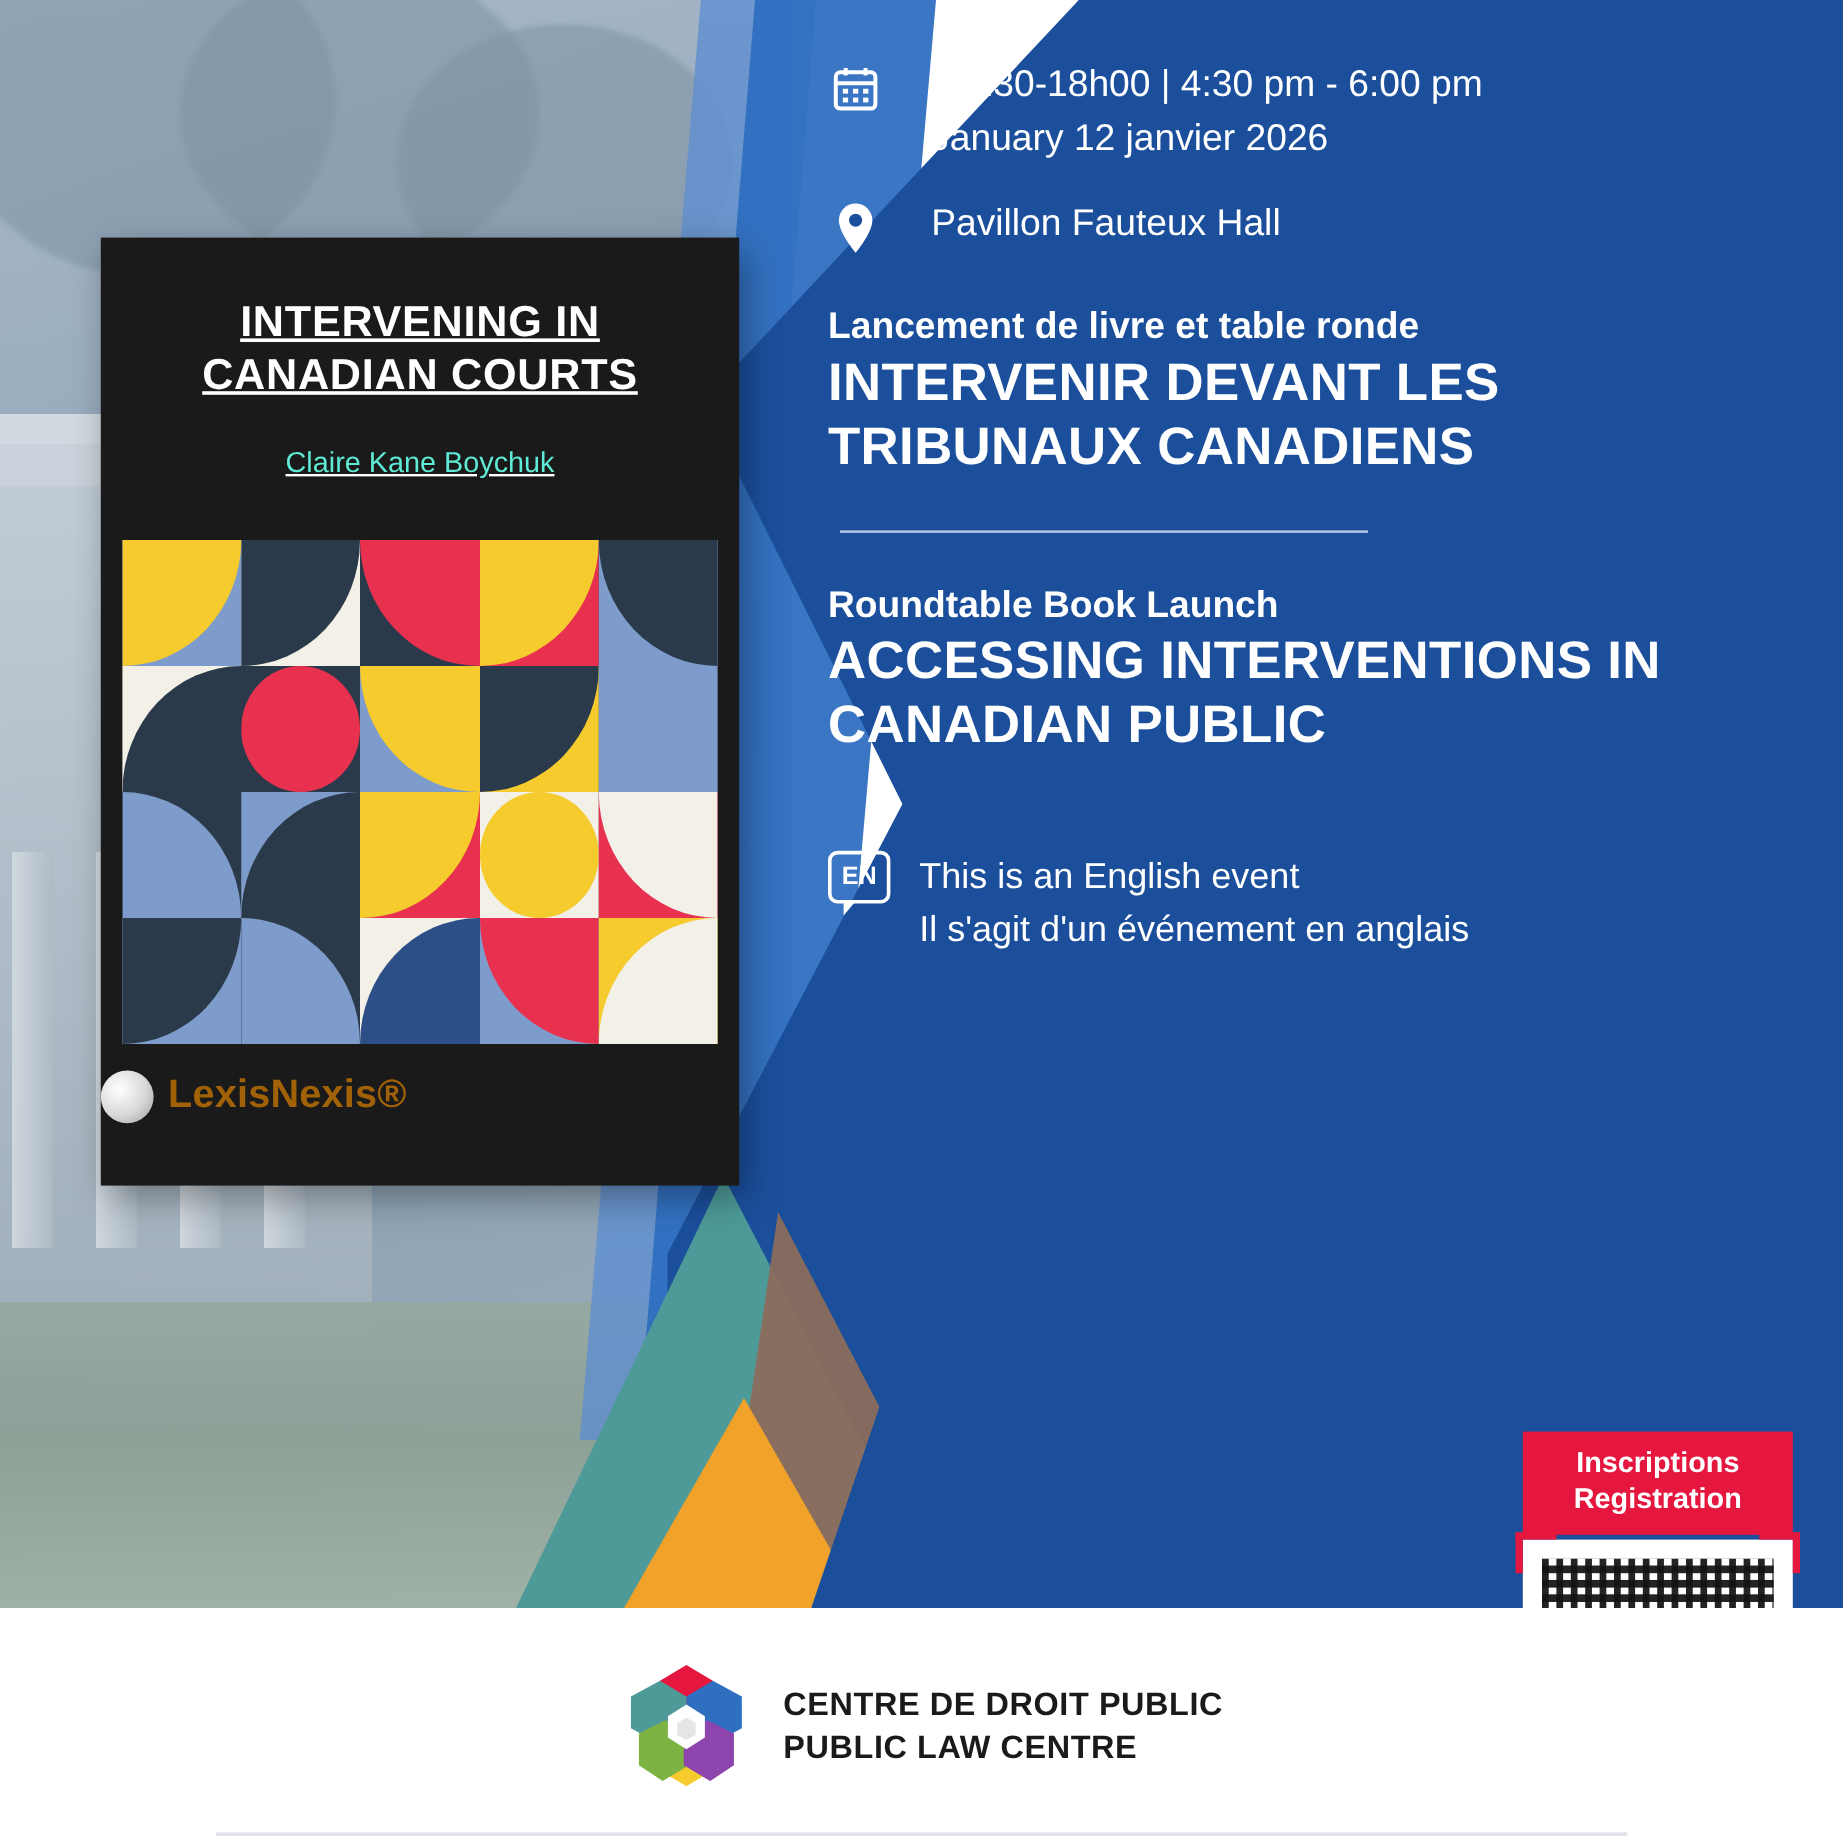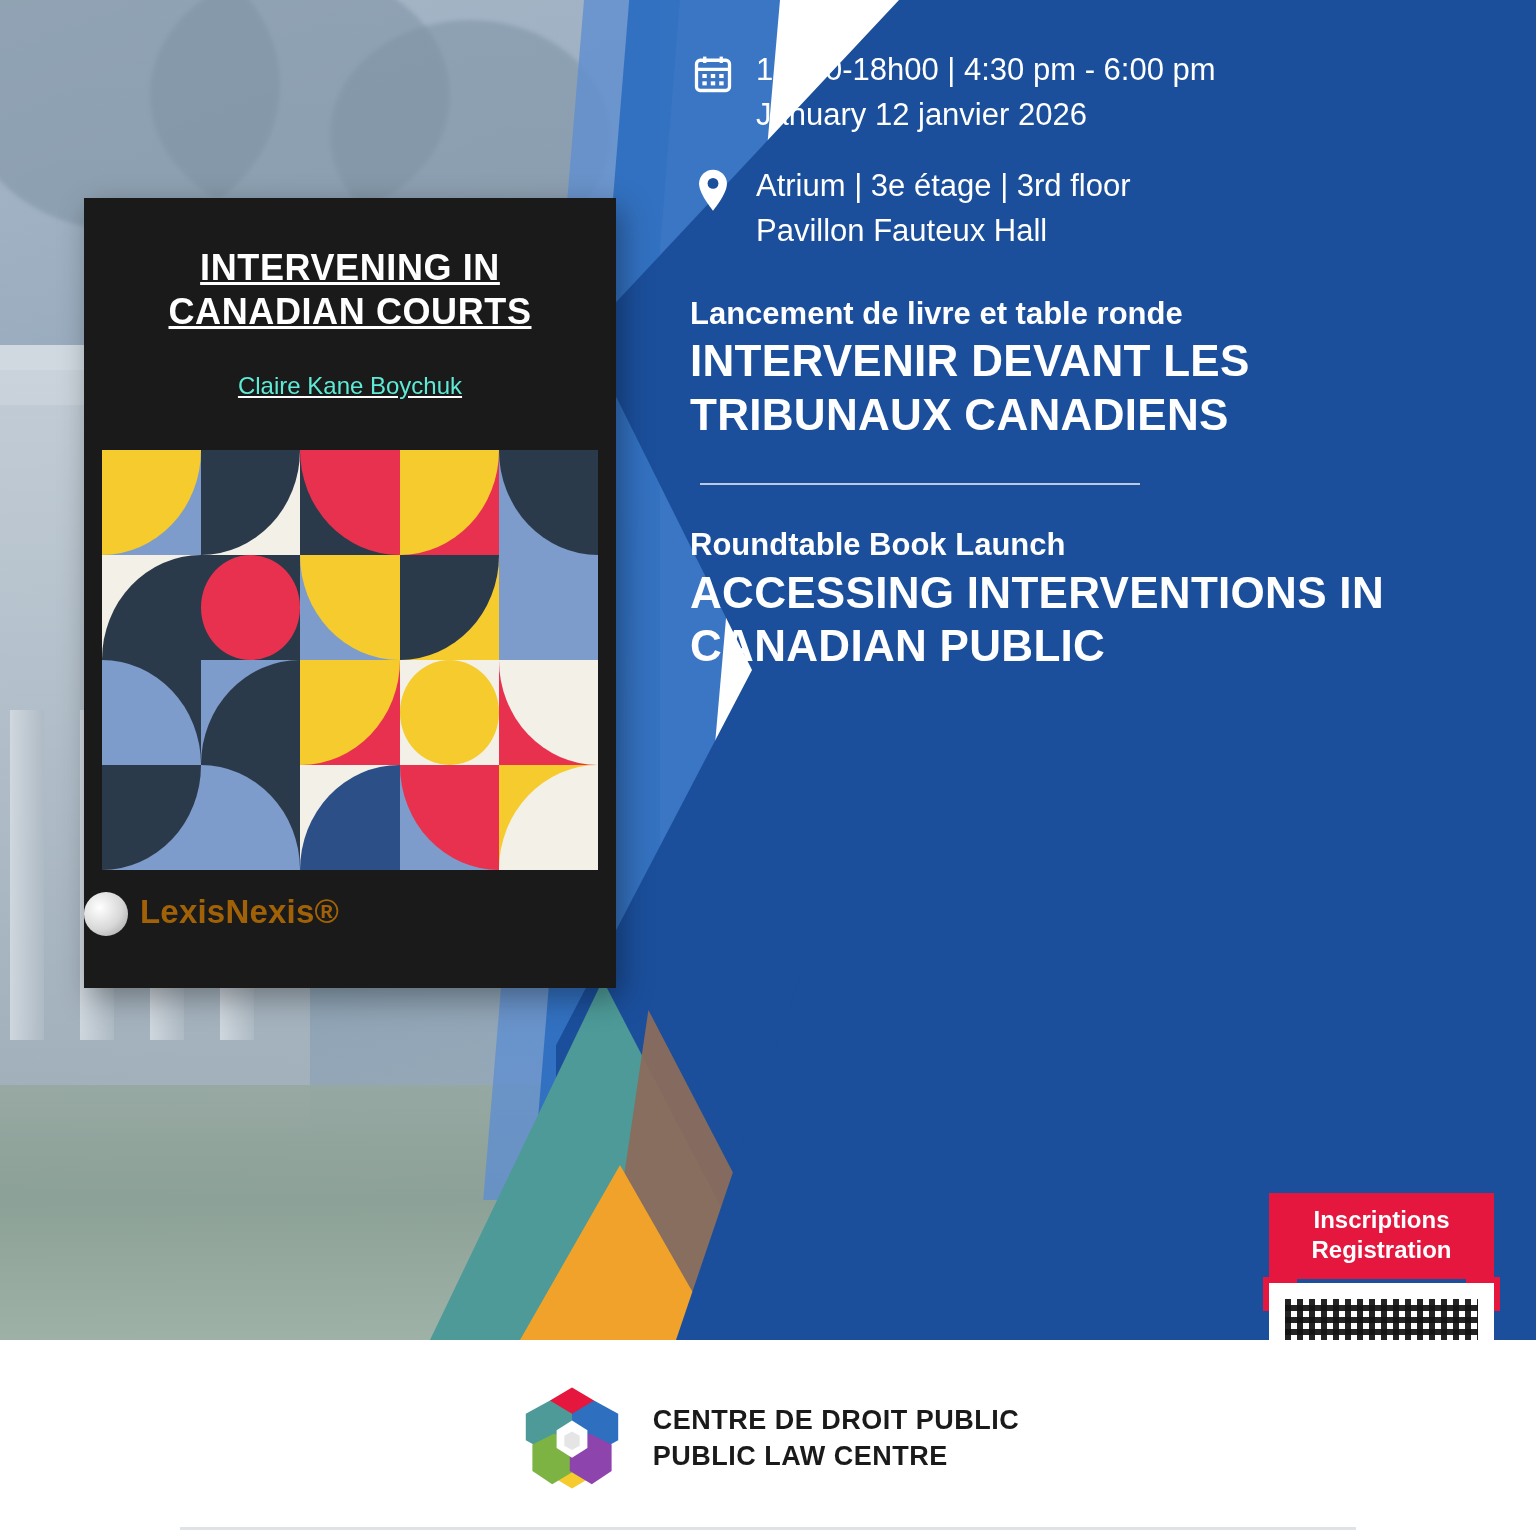--- a/index.html
+++ b/index.html
@@ -156,21 +156,21 @@
   }
 
   
   .info {
     position: absolute;
     left: 690px; top: 48px;
     width: 800px;
     color: #ffffff;
   }
   .info-row {
-    display: flex; align-items: flex-start; gap: 20px;
+    display: flex; align-items: flex-start; gap: 40px;
     margin-bottom: 26px;
   }
   .info-icon {
     flex: 0 0 auto; width: 46px; height: 48px;
     display: flex; align-items: flex-start; justify-content: center;
     padding-top: 4px;
   }
   .info-text { font-size: 31px; line-height: 1.45; font-weight: 400; }
 
   .block { margin-top: 40px; }
@@ -385,37 +385,45 @@
     </div>
 
     <div class="info-row">
       <div class="info-icon">
         <svg width="40" height="46" viewBox="0 0 24 28" fill="#ffffff">
           <path d="M12 1C7.3 1 3.5 4.8 3.5 9.5C3.5 16 12 26 12 26S20.5 16 20.5 9.5C20.5 4.8 16.7 1 12 1Z"></path>
           <circle cx="12" cy="9.4" r="3.3" fill="#1b4f9c"></circle>
         </svg>
       </div>
       <div class="info-text">
-        <div>Atrium | 3e étage | 3rd floor</div>
         <div>Pavillon Fauteux Hall</div>
       </div>
     </div>
 
     <div class="block">
       <div class="eyebrow">Lancement de livre et table ronde</div>
       <div class="headline">INTERVENIR DEVANT LES TRIBUNAUX CANADIENS</div>
     </div>
 
     <div class="divider"></div>
 
     <div>
       <div class="eyebrow">Roundtable Book Launch</div>
       <div class="headline">ACCESSING INTERVENTIONS IN CANADIAN PUBLIC</div>
     </div>
 
+    <div class="lang-row">
+      <div class="lang-badge">
+        <span>EN</span>
+      </div>
+      <div class="lang-text">
+        <div>This is an English event</div>
+        <div>Il s'agit d'un événement en anglais</div>
+      </div>
+    </div>
   </div>
 
   <div class="reg">
     <div class="reg-label">
       <div>Inscriptions</div>
       <div>Registration</div>
     </div>
     <div class="qr-wrap">
       <div class="qr"></div>
       <span class="qr-corner qr-tl"></span>

